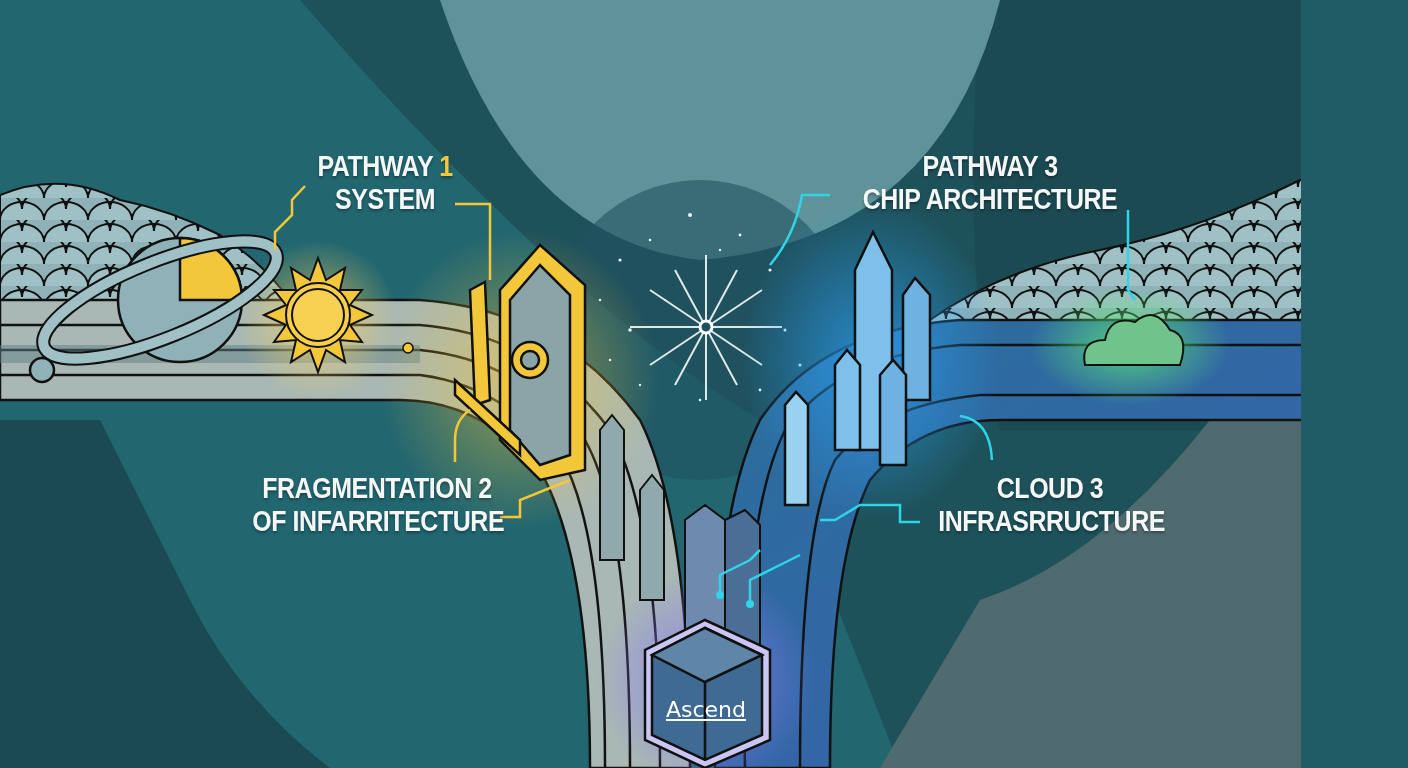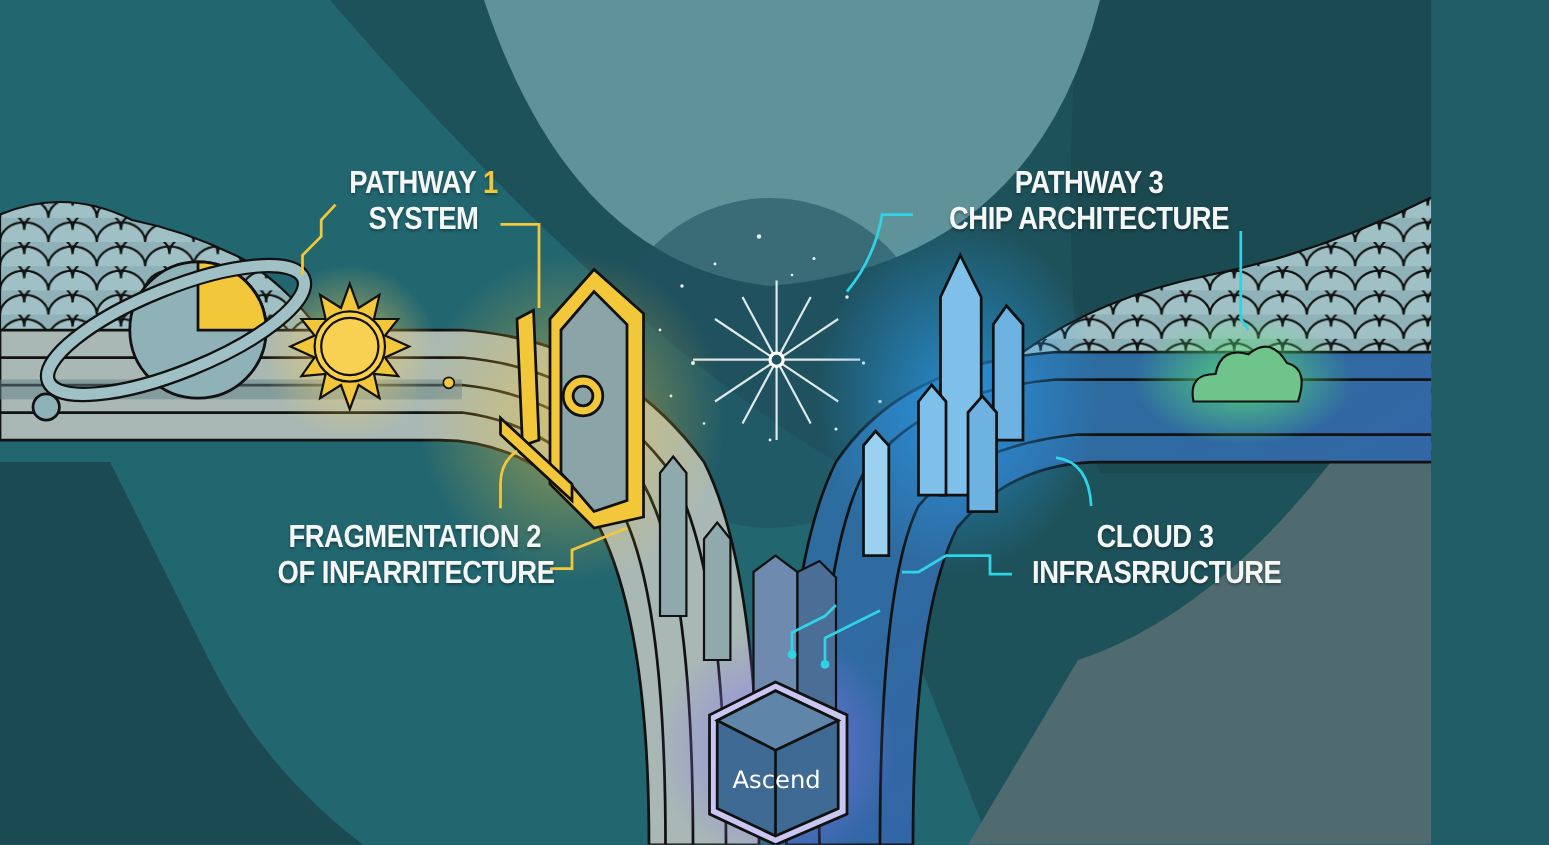--- a/index.html
+++ b/index.html
@@ -4,21 +4,21 @@
 <style>
   html, body { margin:0; padding:0; }
   body { width:1408px; height:768px; overflow:hidden; background:#1f5c66; font-family:"Liberation Sans", sans-serif; }
   .stage { position:relative; width:1301px; height:768px; overflow:hidden; }
   svg.bg { position:absolute; left:0; top:0; }
   .label { position:absolute; color:#f4f7f6; font-family:"Liberation Sans", sans-serif; font-weight:bold;
            font-size:29px; line-height:33px; text-align:center; letter-spacing:-0.5px;
            transform:scaleX(0.86); transform-origin:center top; text-shadow:0 2px 3px rgba(0,0,0,0.35); white-space:nowrap; }
   .label .accent { color:#f3c73a; }
   .ascend { position:absolute; left:658px; top:697px; width:96px; text-align:center; color:#ffffff;
-            font-family:"DejaVu Sans", sans-serif; font-size:22px; }
+            font-family:"DejaVu Sans", sans-serif; font-size:22px;text-decoration:underline; }
 </style>
 </head>
 <body>
 
 <div class="stage">
 <svg class="bg" width="1408" height="768" viewBox="0 0 1408 768">
   <defs>
     <radialGradient id="sunGlow" cx="50%" cy="50%" r="50%">
       <stop offset="0%" stop-color="#f7d25a" stop-opacity="0.7"></stop>
       <stop offset="100%" stop-color="#f7d25a" stop-opacity="0"></stop>

